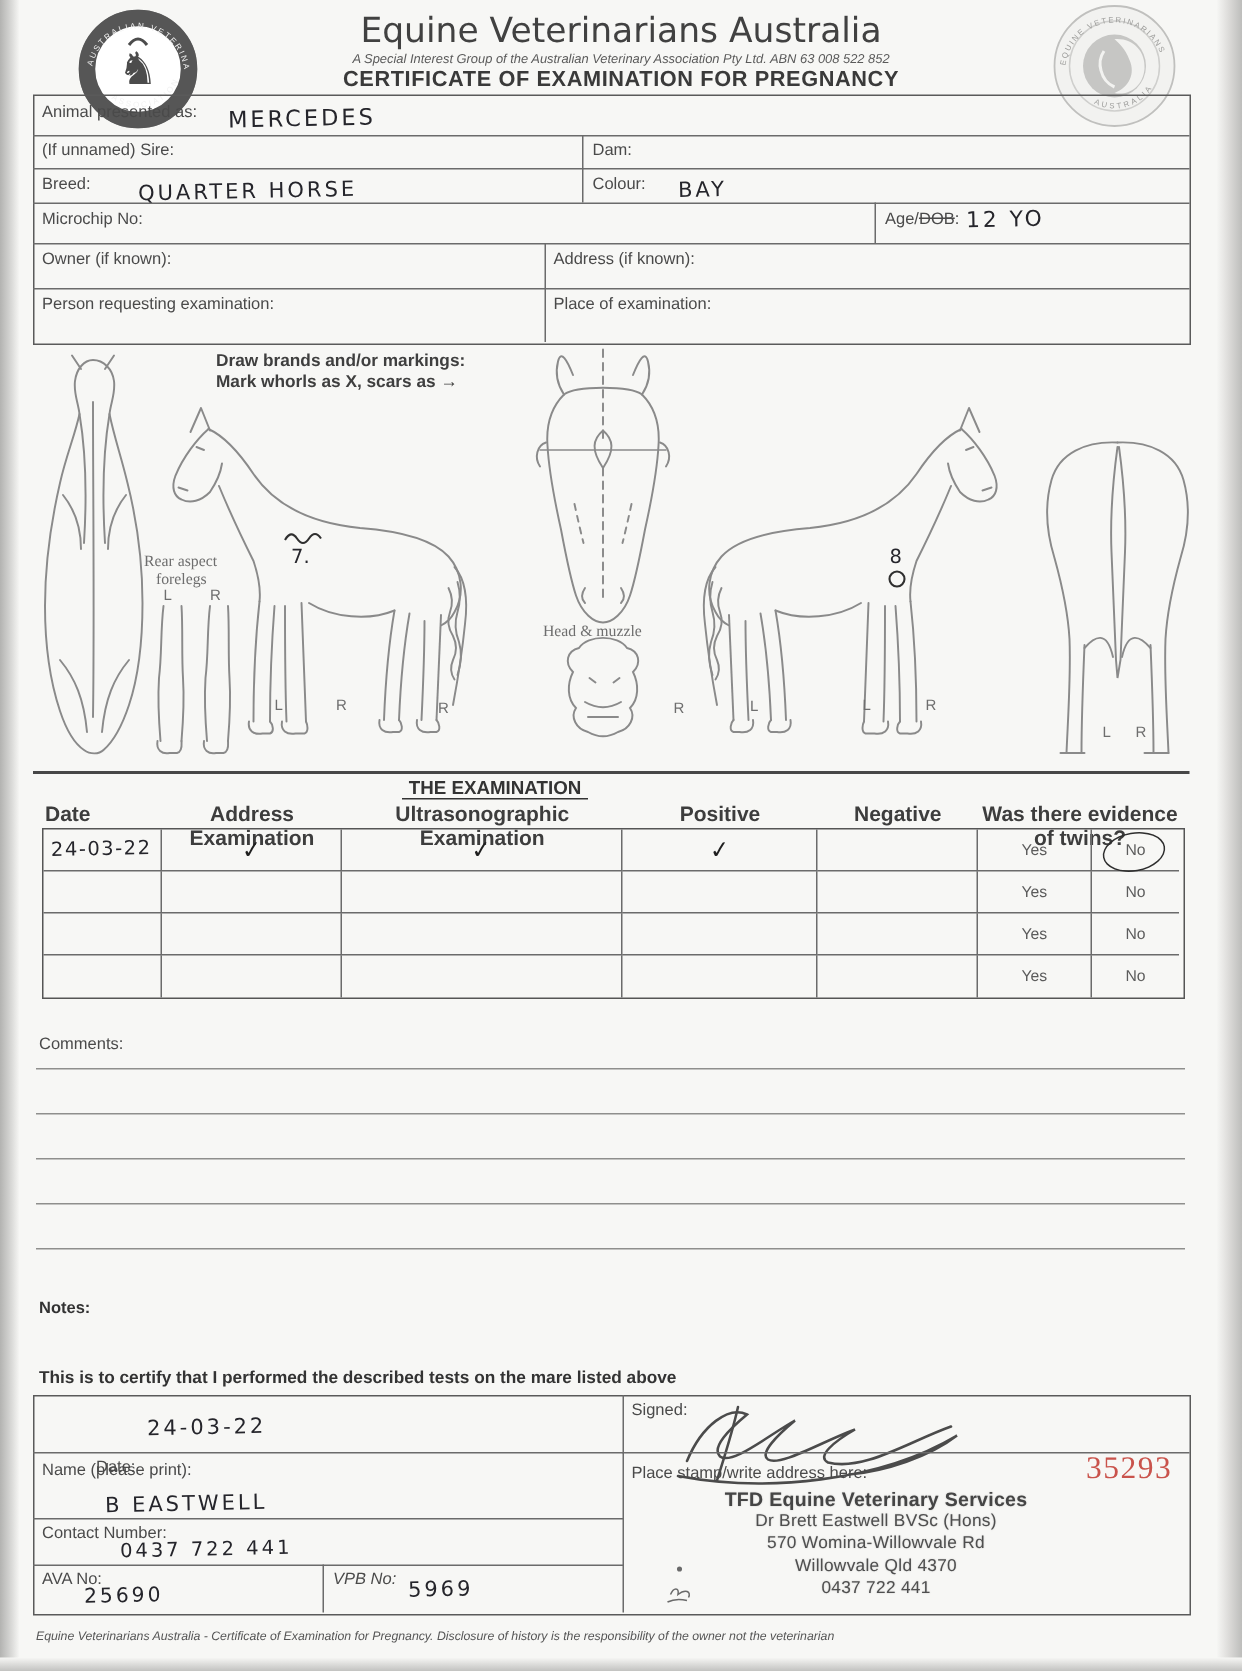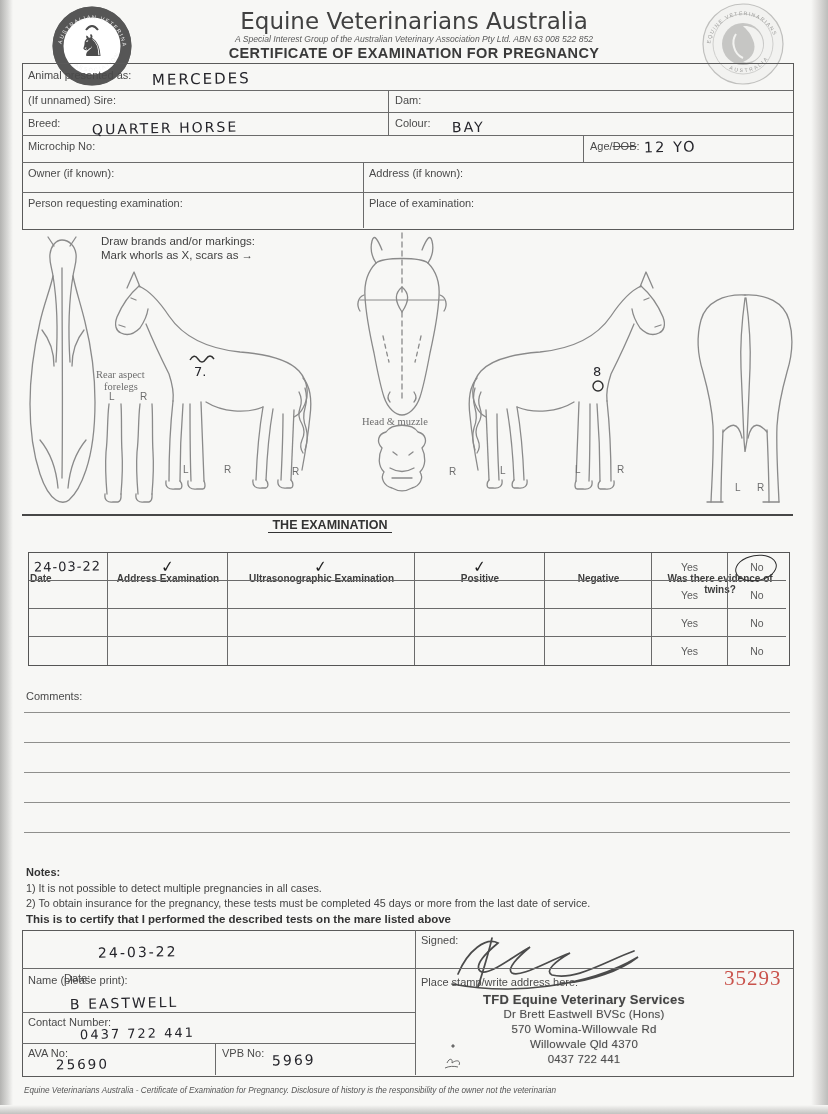--- a/index.html
+++ b/index.html
@@ -13,25 +13,25 @@
   .lbl-sm{position:absolute;font-size:10.5px;color:#6e6e6e;white-space:nowrap;font-family:Liberation Serif, serif;}
   .hw{position:absolute;font-family:"DejaVu Sans",sans-serif;font-size:14px;color:#25252b;letter-spacing:2px;white-space:nowrap;transform:rotate(-1.2deg);}
   .box{position:absolute;border:1.6px solid #5a5a5a;background:transparent;}
   .hline{position:absolute;border-top:1.2px solid #6b6b6b;height:0;}
   .vline{position:absolute;border-left:1.2px solid #6b6b6b;width:0;}
   .rule{position:absolute;border-top:2px solid #474747;height:0;}
   .comment-line{position:absolute;left:0;width:100%;border-top:1.4px solid #8f8f8d;}
   .title{position:absolute;left:0;width:828px;text-align:center;font-family:"DejaVu Sans",sans-serif;font-size:23px;color:#414141;}
   .subtitle{position:absolute;left:0;width:828px;text-align:center;font-style:italic;font-size:8.6px;color:#5a5a5a;}
   .cert-title{position:absolute;left:0;width:828px;text-align:center;font-weight:bold;font-size:14.5px;color:#3a3a3a;letter-spacing:.4px;}
-  .instr{position:absolute;font-weight:normal;font-size:11.5px;color:#3f3f3f;white-space:nowrap;}
+  .instr{position:absolute;font-weight:bold;font-size:11.5px;color:#3f3f3f;white-space:nowrap;margin-left:43px;}
   .exam-title{position:absolute;left:0;width:660px;text-align:center;font-weight:bold;font-size:12.5px;color:#333;}
   .exam-title span{border-bottom:1.6px solid #333;padding:0 4px;}
   #exam-head{position:absolute;left:28px;top:534px;width:760px;display:grid;grid-template-columns:80px 120px 187px 130px 107px 136px;}
-  #exam-head div{font-weight:bold;font-size:10px;color:#3d3d3d;text-align:center;margin-top:39px;}
+  #exam-head div{font-weight:bold;font-size:14px;color:#3d3d3d;text-align:center;}
   #exam-head div:first-child{text-align:left;padding-left:2px;}
   #exam-rows{position:absolute;left:28px;top:552px;width:760px;border:1.5px solid #555;}
   .exam-row{display:grid;grid-template-columns:79px 120px 187px 130px 107px 76px 58px;height:28px;}
   .exam-cell{border-right:1.2px solid #6b6b6b;border-bottom:1.2px solid #6b6b6b;position:relative;display:flex;align-items:center;justify-content:center;}
   .exam-cell:last-child{border-right:none;}
   .exam-row:last-child .exam-cell{border-bottom:none;}
   .yn{font-size:10.5px;color:#5c5c5c;}
   .check{font-family:"DejaVu Sans",sans-serif;font-size:16px;color:#1f1f1f;transform:rotate(-6deg);}
   .hw-date{font-family:"DejaVu Sans",sans-serif;font-size:13px;color:#25252b;letter-spacing:1px;transform:rotate(-1deg);}
   .circle-no{position:absolute;width:40px;height:24px;border:1.6px solid #2e2e2e;border-radius:50%;left:7px;top:2px;transform:rotate(-10deg);}
@@ -314,24 +314,20 @@
   <span class="lbl" style="left:26px;top:690px;">Comments:</span>
   <div class="abs" id="comment-lines" style="left:24px;top:712px;width:766px;height:130px;">
       <div class="comment-line" style="top: 0px;"></div>
       <div class="comment-line" style="top: 30px;"></div>
       <div class="comment-line" style="top: 60px;"></div>
       <div class="comment-line" style="top: 90px;"></div>
       <div class="comment-line" style="top: 120px;"></div>
     </div>
 
   <span class="bold-line" style="left:26px;top:866px;font-size:11px;">Notes:</span>
-  <div class="abs note-txt" id="notes-list" style="left:26px;top:881px;width:760px;">
-      <div>1) It is not possible to detect multiple pregnancies in all cases.</div>
-      <div>2) To obtain insurance for the pregnancy, these tests must be completed 45 days or more from the last date of service.</div>
-    </div>
   <span class="bold-line" style="left:26px;top:913px;">This is to certify that I performed the described tests on the mare listed above</span>
 
   <div class="box" style="left:22px;top:930px;width:770px;height:145px;"></div>
   <div class="vline" style="left:415px;top:930px;height:145px;"></div>
   <div class="hline" style="left:22px;top:968px;width:394px;"></div>
   <div class="hline" style="left:22px;top:1012px;width:394px;"></div>
   <div class="hline" style="left:22px;top:1043px;width:394px;"></div>
   <div class="vline" style="left:215px;top:1043px;height:32px;"></div>
   <div class="hline" style="left:415px;top:968px;width:378px;"></div>
 
@@ -339,21 +335,21 @@
   <span class="hw" style="left:98px;top:944px;">24-03-22</span>
   <span class="lbl" style="left:421px;top:934px;">Signed:</span>
   <span class="lbl" style="left:28px;top:974px;">Name (please print):</span>
   <span class="hw" style="left:70px;top:995px;">B EASTWELL</span>
   <span class="lbl" style="left:421px;top:976px;">Place stamp/write address here:</span>
   <span class="serial">35293</span>
   <span class="lbl" style="left:28px;top:1016px;">Contact Number:</span>
   <span class="hw" style="left:80px;top:1026px;font-size:13px;">0437 722 441</span>
   <span class="lbl" style="left:28px;top:1047px;">AVA No:</span>
   <span class="hw" style="left:56px;top:1056px;font-size:13.5px;">25690</span>
-  <span class="lbl" style="left:222px;top:1047px;">VPB No:</span>
+  <span class="lbl" style="left:222px;top:1047px;font-style:italic;">VPB No:</span>
   <span class="hw" style="left:272px;top:1052px;">5969</span>
 
   <div class="stamp" id="stamp-block">
       <div>TFD Equine Veterinary Services</div>
       <div>Dr Brett Eastwell BVSc (Hons)</div>
       <div>570 Womina-Willowvale Rd</div>
       <div>Willowvale Qld 4370</div>
       <div>0437 722 441</div>
     </div>
 

